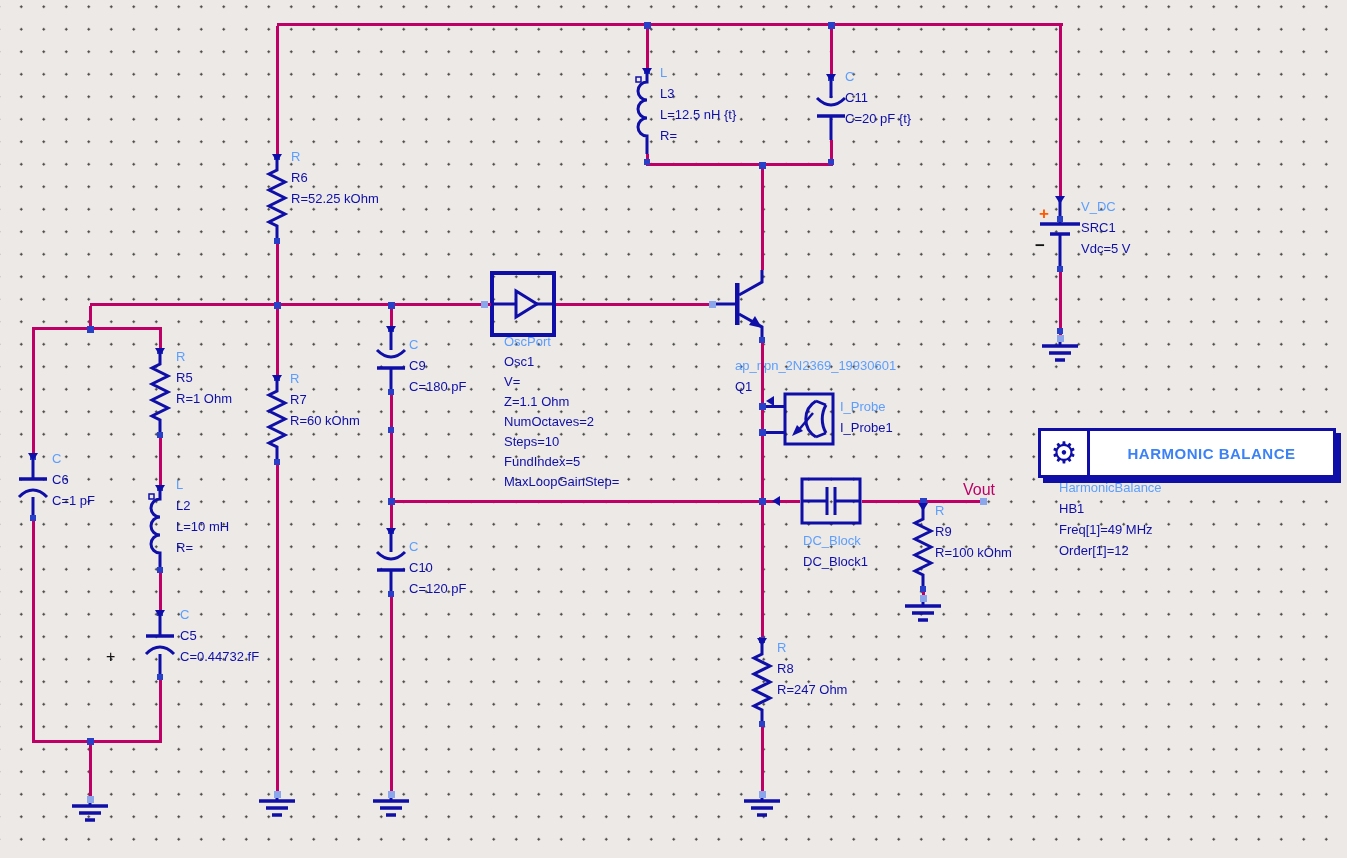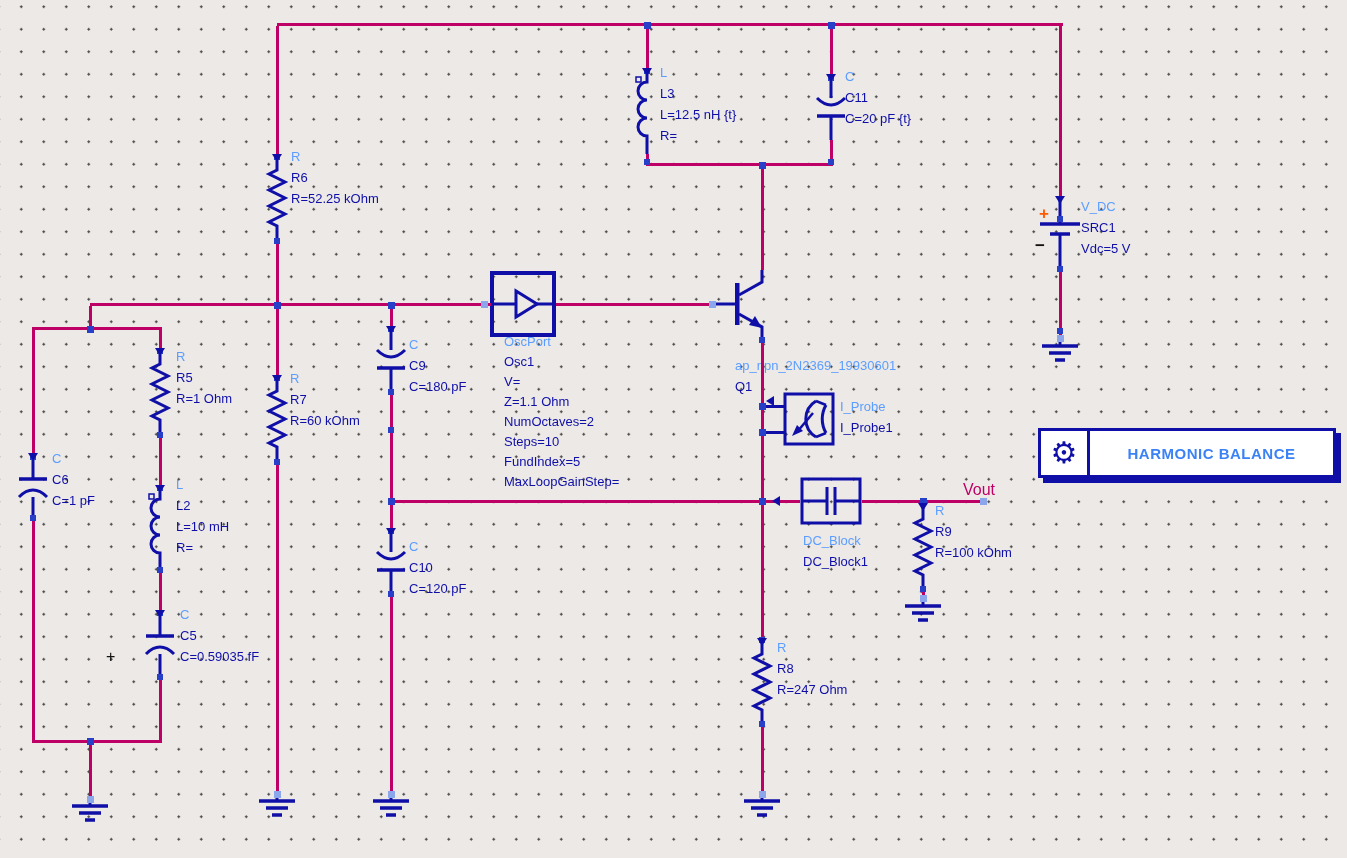--- a/index.html
+++ b/index.html
@@ -282,21 +282,21 @@
   <div class="lbl" style="left:176px;top:474px">
     <div class="t">L</div>
     <div>L2</div>
     <div>L=10 mH</div>
     <div>R=</div>
   </div>
 
   <div class="lbl" style="left:180px;top:604px">
     <div class="t">C</div>
     <div>C5</div>
-    <div>C=0.59035 fF</div>
+    <div>C=0.44732 fF</div>
   </div>
   <div class="sign" style="left:106px;top:648px;font-weight:normal;font-size:16px">+</div>
 
   <div class="lbl" style="left:409px;top:536px">
     <div class="t">C</div>
     <div>C10</div>
     <div>C=120 pF</div>
   </div>
 
   <div class="lbl" style="left:803px;top:530px">
@@ -314,20 +314,26 @@
     <div class="t">R</div>
     <div>R8</div>
     <div>R=247 Ohm</div>
   </div>
 
   <div class="net" style="left:963px;top:481px">Vout</div>
 
   <div class="hb-box">
     <div class="hb-icon">⚙</div>
     <div class="hb-title">HARMONIC BALANCE</div>
+  </div>
+  <div class="lbl" style="left:1059px;top:477px">
+    <div class="t">HarmonicBalance</div>
+    <div>HB1</div>
+    <div>Freq[1]=49 MHz</div>
+    <div>Order[1]=12</div>
   </div>
 
 <div class="wire" style="left: 277px; top: 23px; width: 786px; height: 3px;"></div>
     <div class="wire" style="left: 276px; top: 26px; width: 3px; height: 130px;"></div>
     <div class="wire" style="left: 276px; top: 240px; width: 3px; height: 137px;"></div>
     <div class="wire" style="left: 276px; top: 461px; width: 3px; height: 332px;"></div>
     <div class="wire" style="left: 90px; top: 303px; width: 401px; height: 3px;"></div>
     <div class="wire" style="left: 89px; top: 306px; width: 3px; height: 24px;"></div>
     <div class="wire" style="left: 32px; top: 327px; width: 130px; height: 3px;"></div>
     <div class="wire" style="left: 32px; top: 330px; width: 3px; height: 127px;"></div>

